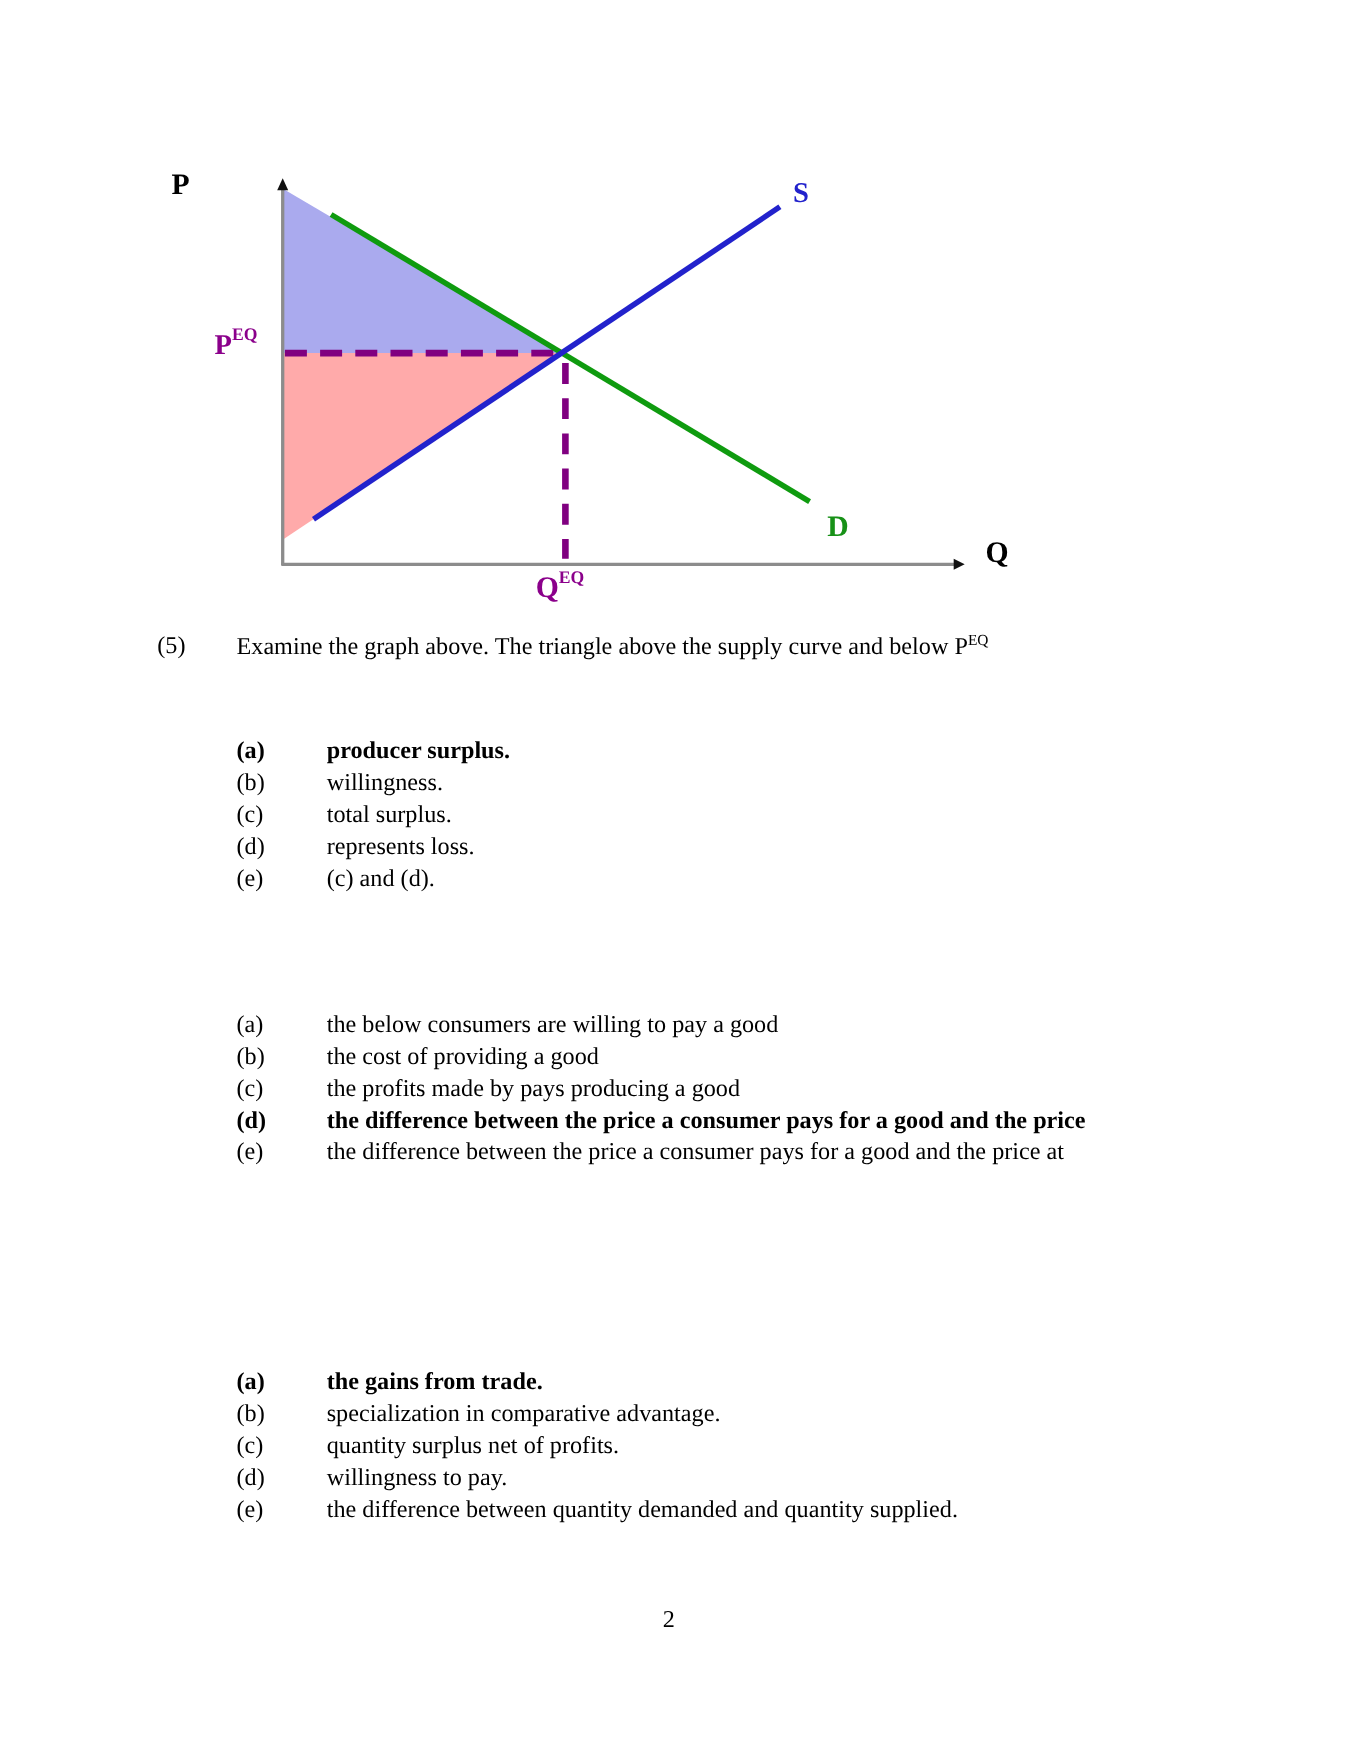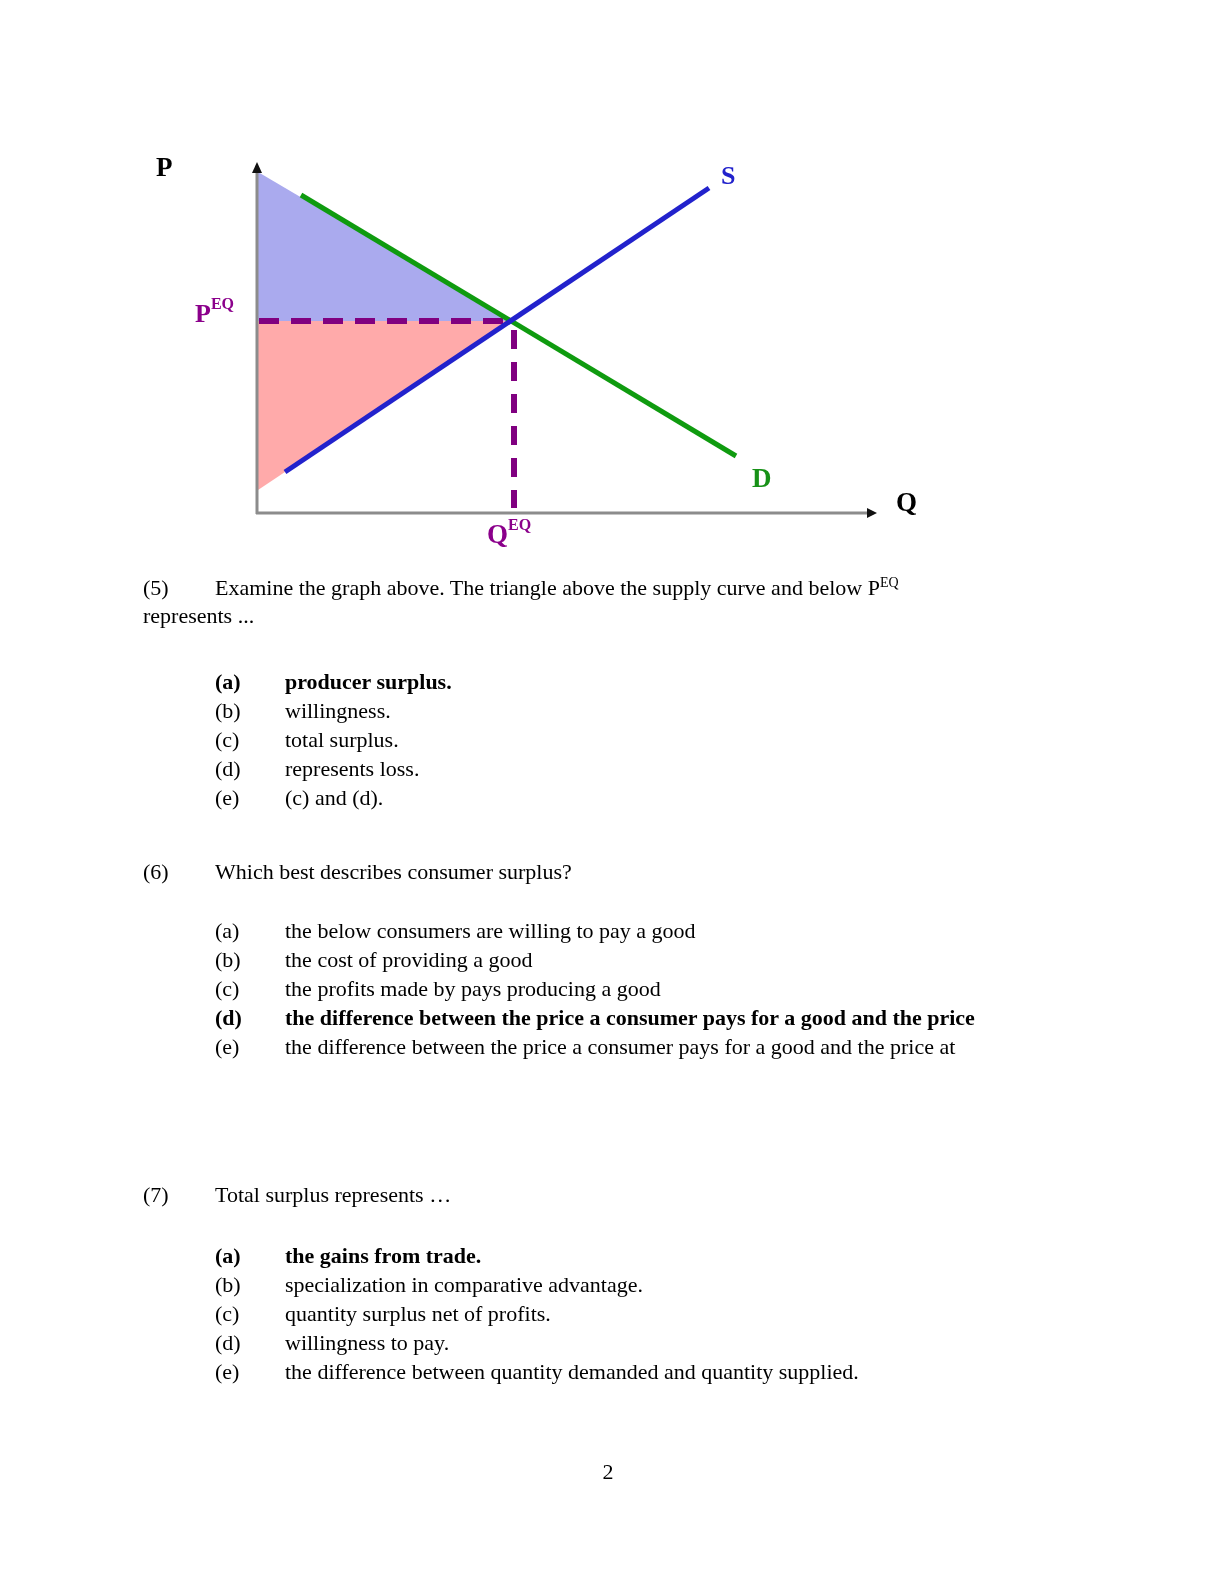--- a/index.html
+++ b/index.html
@@ -11,21 +11,21 @@
   .graph { position:absolute; left:130px; top:140px; width:810px; height:430px; }
   .graph text { font-family:"Liberation Serif", serif; font-weight:bold; }
 
   .qhead { position:absolute; left:143px; width:1010px; line-height:28px; }
   .qhead .qnum { display:inline-block; width:72px; }
   .qhead sup { font-size:14px; }
 
   .opts { position:absolute; left:215px; width:900px; line-height:29px; }
   .opt { display:flex; align-items:flex-start; }
   .opt .letter { flex:0 0 70px; width:70px; }
-  .opt .otext { flex:1 1 auto; }
+  .opt .otext { flex:1 1 auto;margin-left:12px; }
   .opt .oline { display:block; white-space:nowrap; }
   .bold { font-weight:bold; }
 
   .pageno {
     position:absolute; left:0; top:1458px; width:1216px;
     text-align:center; line-height:28px;
   }
 </style>
 </head>
 <body>
@@ -53,21 +53,20 @@
     <text x="721" y="184" font-size="26" fill="#2222cc">S</text>
     <text x="752" y="487" font-size="27" fill="#179117">D</text>
 
     <text font-size="26" fill="#8b008b"><tspan x="195" y="322">P</tspan><tspan dy="-13" font-size="16">EQ</tspan></text>
 
     <text font-size="27" fill="#8b008b"><tspan x="487" y="543">Q</tspan><tspan dy="-13" font-size="16">EQ</tspan></text>
   </svg>
 
   <div class="qhead" style="top:569px">
     <div class="qline"><span class="qnum">(5)</span><span>Examine the graph above. The triangle above the supply curve and below P</span><sup>EQ</sup></div>
-    <div class="qline">represents ...</div>
   </div>
 
   <div class="opts" style="top:667px">
     <div class="opt bold">
       <span class="letter">(a)</span>
       <span class="otext">
           <span class="oline">producer surplus.</span>
         </span>
     </div>
     <div class="opt">
@@ -89,23 +88,20 @@
         </span>
     </div>
     <div class="opt">
       <span class="letter">(e)</span>
       <span class="otext">
           <span class="oline">(c) and (d).</span>
         </span>
     </div>
   </div>
 
-  <div class="qhead" style="top:858px">
-    <div class="qline"><span class="qnum">(6)</span><span>Which best describes consumer surplus?</span></div>
-  </div>
 
   <div class="opts" style="top:916px">
     <div class="opt">
       <span class="letter">(a)</span>
       <span class="otext">
           <span class="oline">the below consumers are willing to pay a good</span>
         </span>
     </div>
     <div class="opt">
       <span class="letter">(b)</span>
@@ -126,23 +122,20 @@
       </span>
     </div>
     <div class="opt">
       <span class="letter">(e)</span>
       <span class="otext">
         <span class="oline">the difference between the price a consumer pays for a good and the price at</span>
       </span>
     </div>
   </div>
 
-  <div class="qhead" style="top:1181px">
-    <div class="qline"><span class="qnum">(7)</span><span>Total surplus represents …</span></div>
-  </div>
 
   <div class="opts" style="top:1241px">
     <div class="opt bold">
       <span class="letter">(a)</span>
       <span class="otext">
           <span class="oline">the gains from trade.</span>
         </span>
     </div>
     <div class="opt">
       <span class="letter">(b)</span>

